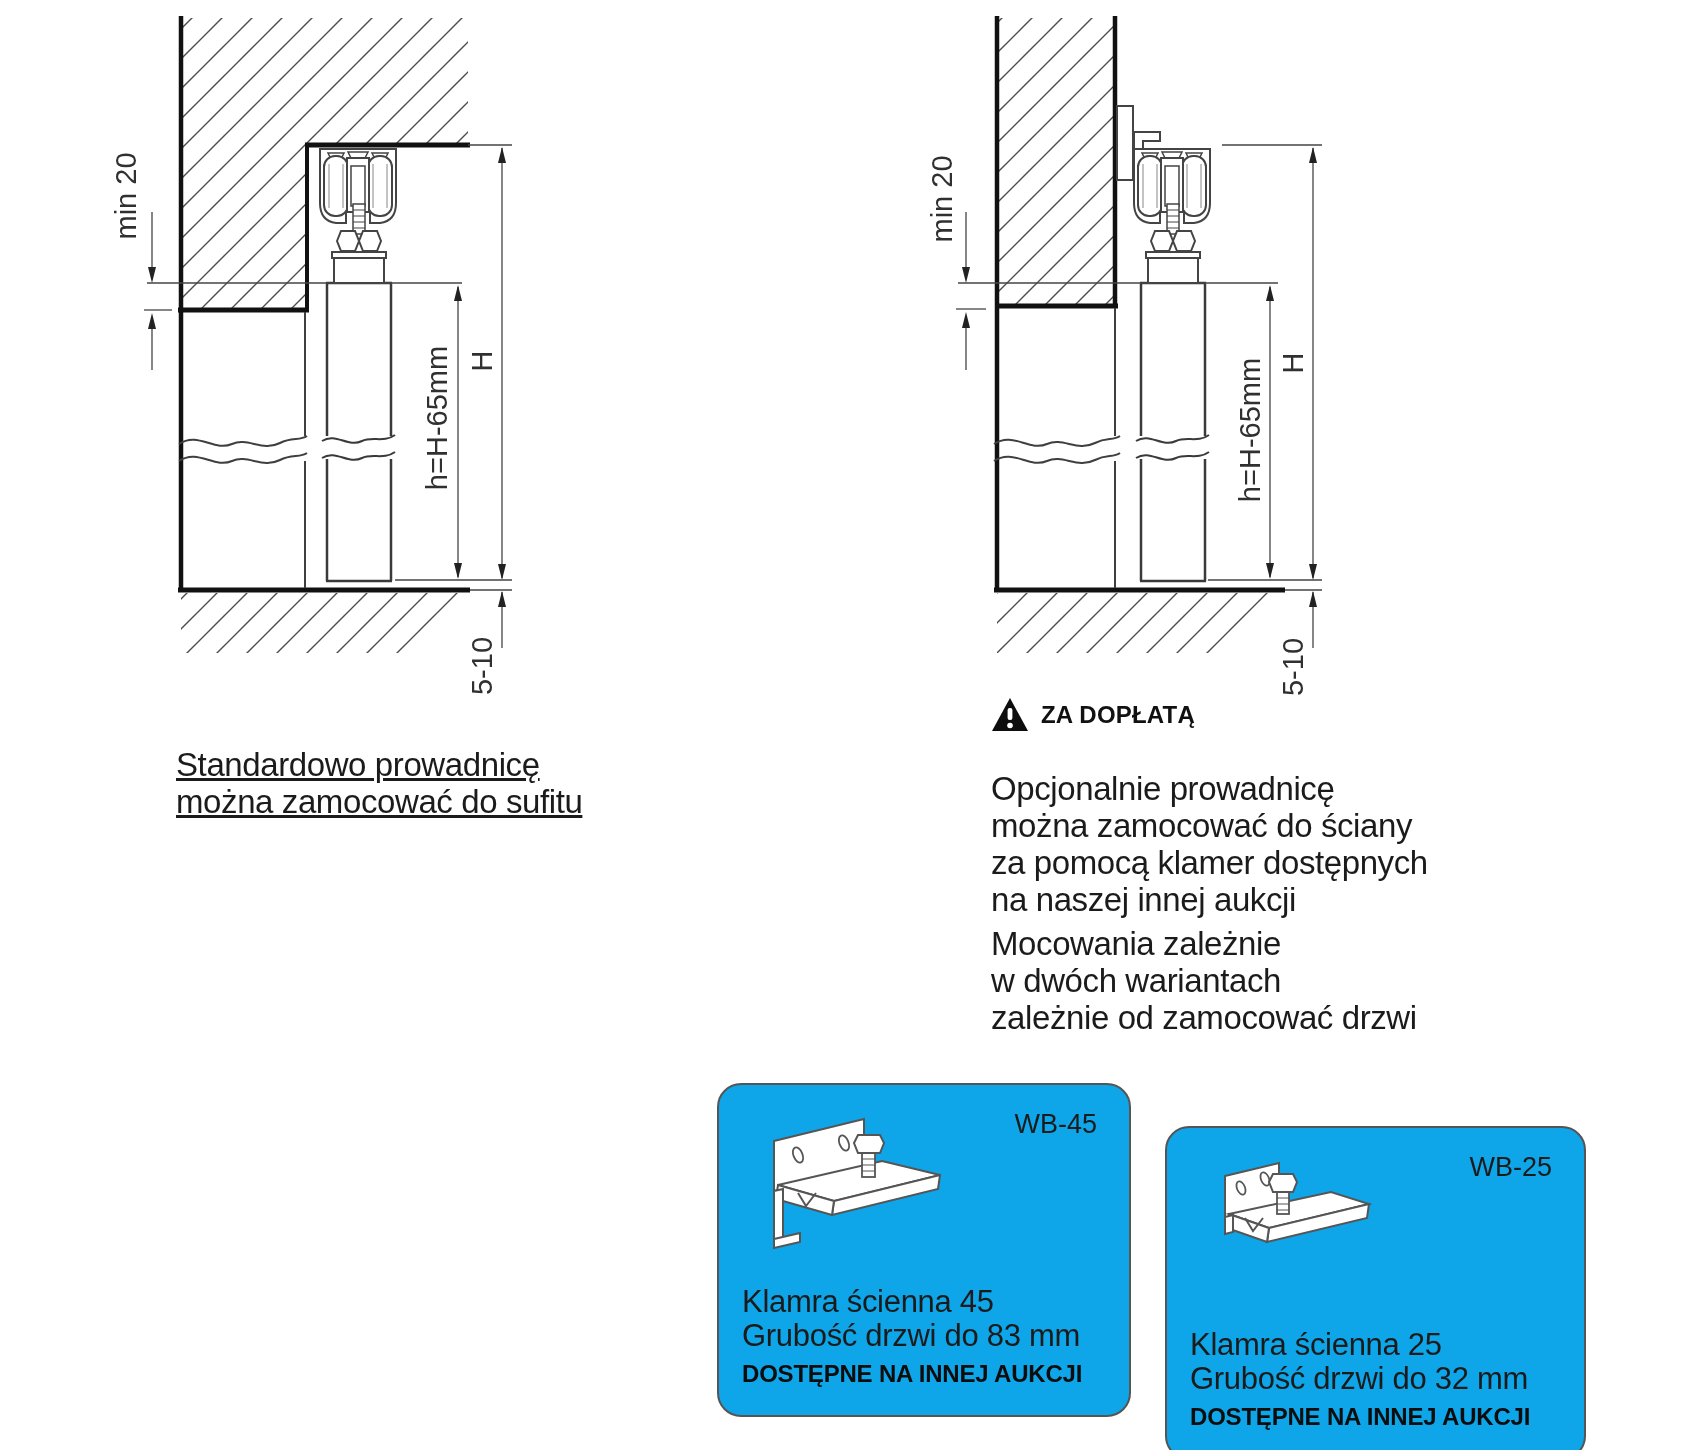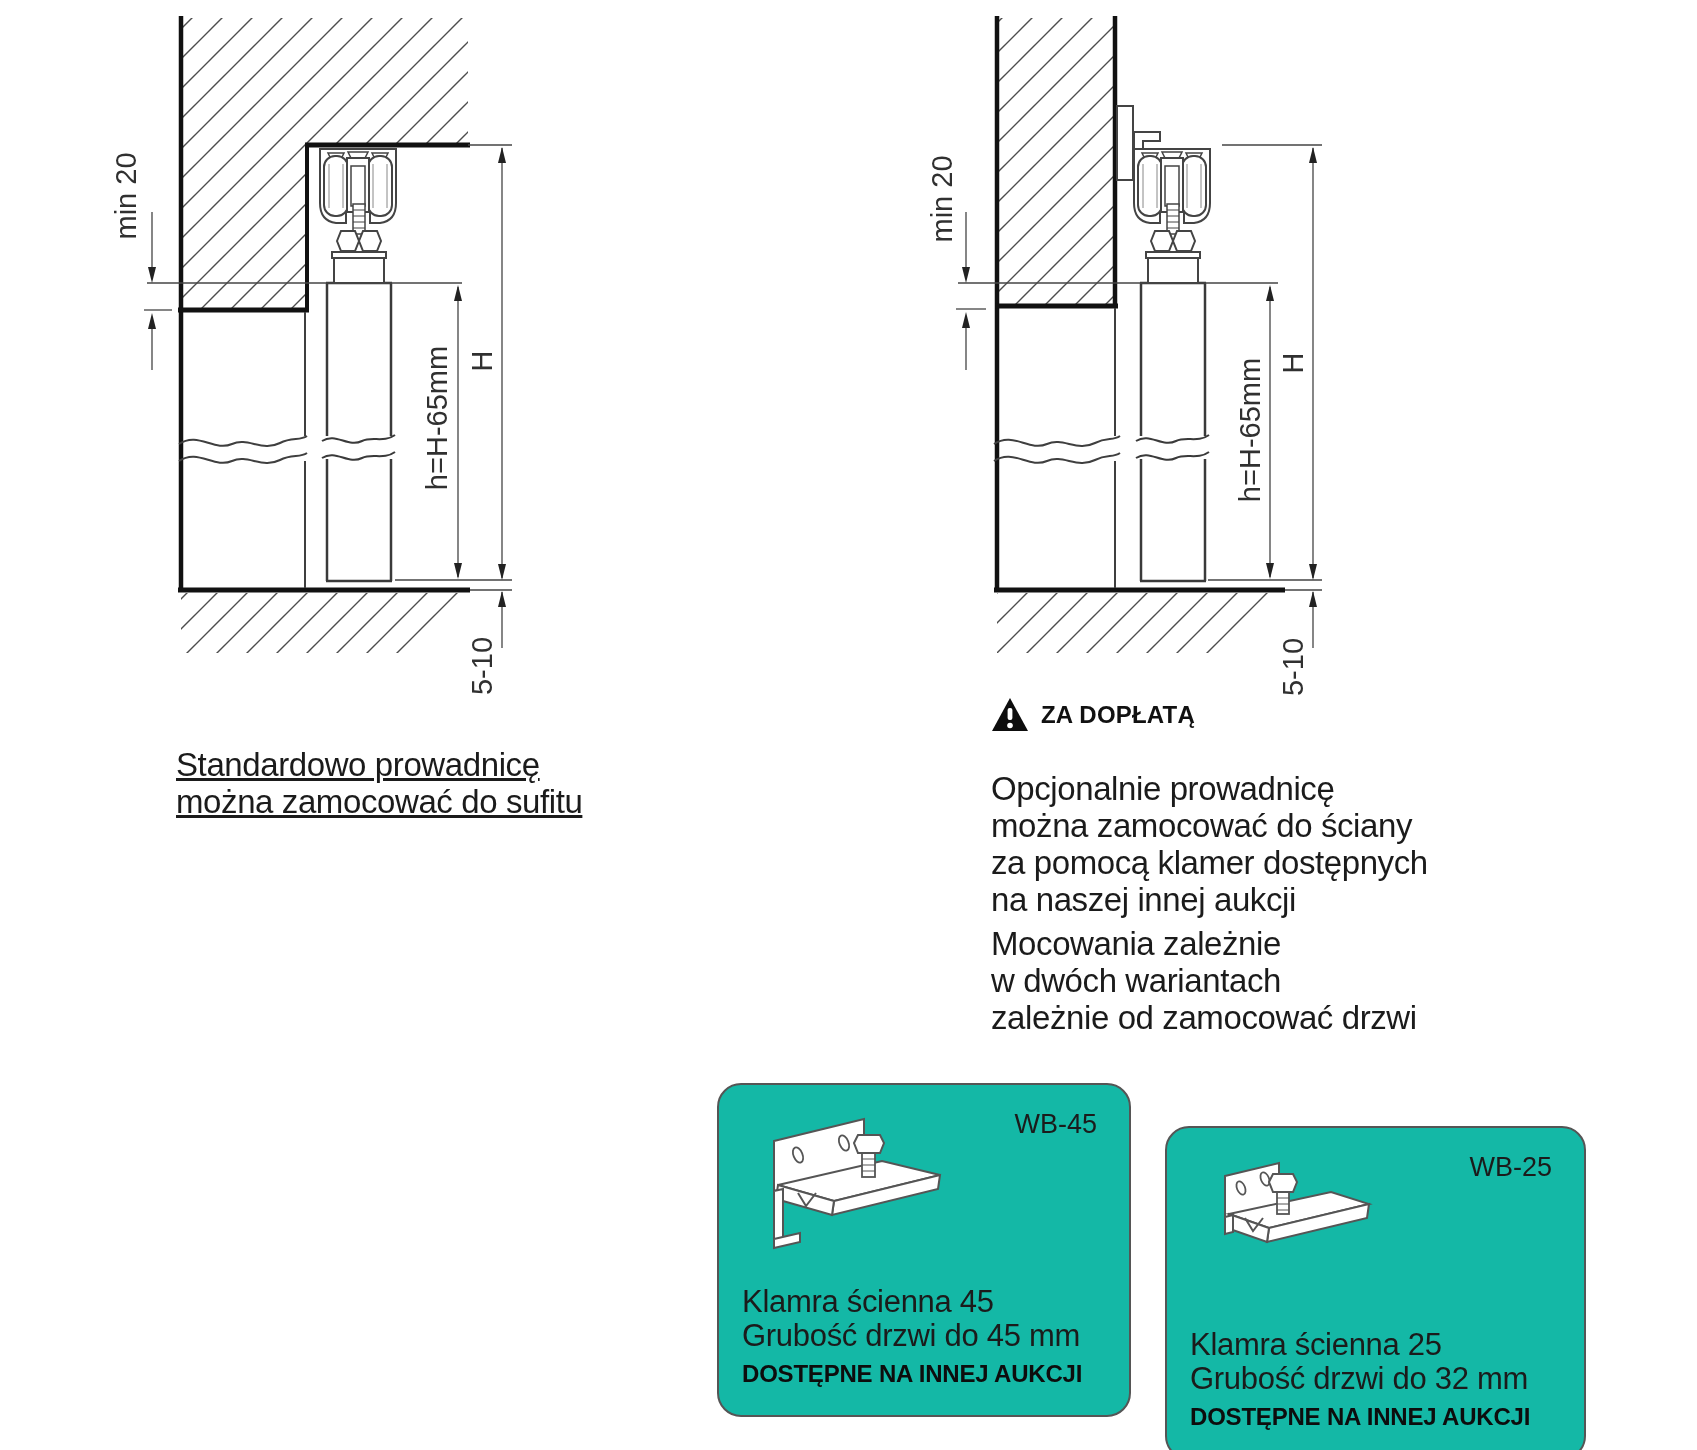--- a/index.html
+++ b/index.html
@@ -2,21 +2,21 @@
 <html><head>
 <meta charset="utf-8">
 <style>
   html,body{margin:0;padding:0;background:#ffffff;}
   .stage{position:relative;width:1697px;height:1450px;background:#fff;overflow:hidden;
          font-family:"Liberation Sans", sans-serif;color:#1b1b1b;}
   .stage svg.drawing{position:absolute;left:0;top:0;}
   .caption{position:absolute;font-size:33px;line-height:37px;letter-spacing:-0.4px;color:#1b1b1b;white-space:nowrap;}
   .warn-row{position:absolute;display:flex;align-items:center;gap:12px;}
   .warn-label{font-size:24px;font-weight:bold;letter-spacing:0.2px;color:#111;}
-  .bracket-box{position:absolute;border:2.5px solid #555;border-radius:24px;background:#14b8a6;}
+  .bracket-box{position:absolute;border:2.5px solid #555;border-radius:24px;background:#0ea5e9;}
   .model-label{position:absolute;top:24px;right:32px;font-size:27px;color:#1b1b1b;}
   .bracket-text{position:absolute;left:23px;top:200px;white-space:nowrap;}
   .bt-line{font-size:31px;line-height:34px;letter-spacing:-0.3px;color:#1b1b1b;}
   .bt-note{font-size:24px;font-weight:bold;letter-spacing:-0.2px;margin-top:7px;color:#0d0d0d;}
   .dimtext{font-size:29px;fill:#303030;font-family:"Liberation Sans",sans-serif;}
 </style>
 </head>
 <body>
 
 <div class="stage">
@@ -225,21 +225,21 @@
     <polygon points="14,72 70,88 68,102 12,86"></polygon>
     <path d="M34,80 L42,93 L52,80" fill="none"></path>
     <rect x="98" y="40" width="13" height="24" stroke-width="1.8"></rect>
     <path d="M98,46 h13 M98,52 h13 M98,58 h13" stroke-width="1"></path>
     <polygon points="90,30 94,22 116,22 120,30 116,40 94,40"></polygon>
     <polygon points="10,78 19,76 19,128 10,130"></polygon>
     <polygon points="10,126 36,120 36,129 10,135"></polygon>
   </svg>
   <div class="bracket-text">
     <div class="bt-line">Klamra ścienna 45</div>
-    <div class="bt-line">Grubość drzwi do 45 mm</div>
+    <div class="bt-line">Grubość drzwi do 83 mm</div>
     <div class="bt-note">DOSTĘPNE NA INNEJ AUKCJI</div>
   </div>
 </div>
 
 <div class="bracket-box" style="left:1165px;top:1126px;width:417px;height:330px;">
   <div class="model-label">WB-25</div>
   <svg width="210" height="150" viewBox="0 0 210 150" style="position:absolute;left:40px;top:26px;" fill="#fff" stroke="#555" stroke-width="2">
     <polygon points="18,22 72,9 72,52 18,65"></polygon>
     <ellipse cx="34" cy="34" rx="4" ry="7" transform="rotate(-22 34 34)" fill="none" stroke-width="1.8"></ellipse>
     <ellipse cx="58" cy="25" rx="4" ry="7" transform="rotate(-22 58 25)" fill="none" stroke-width="1.8"></ellipse>

